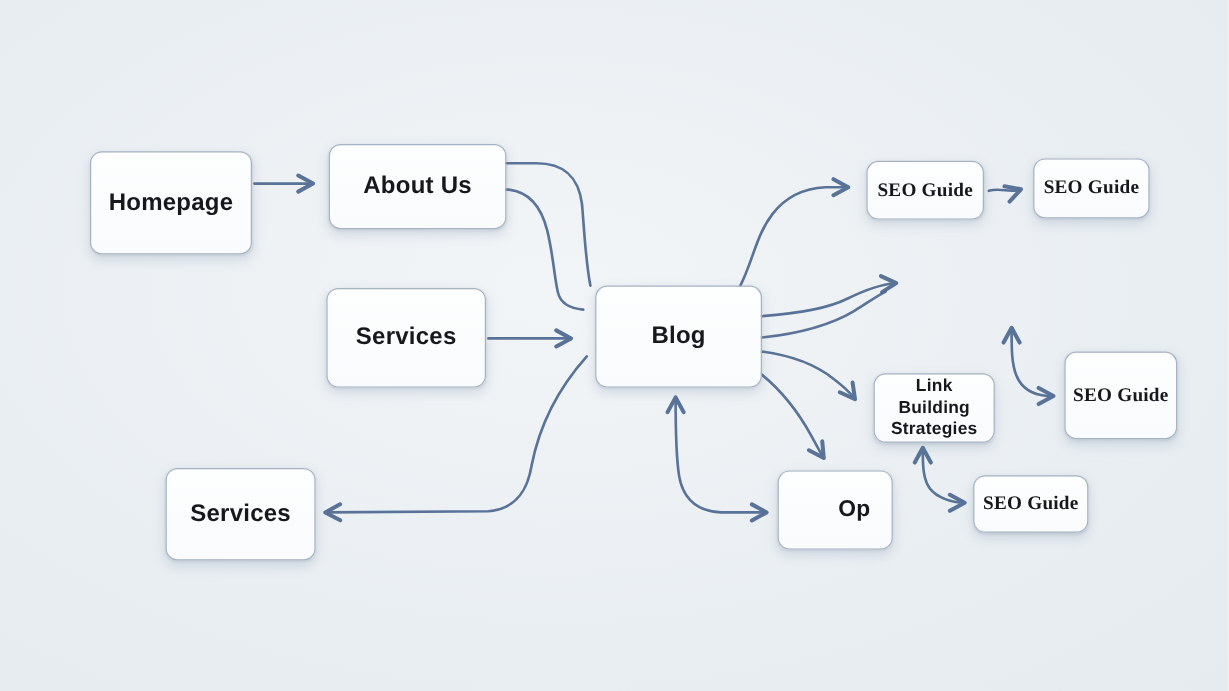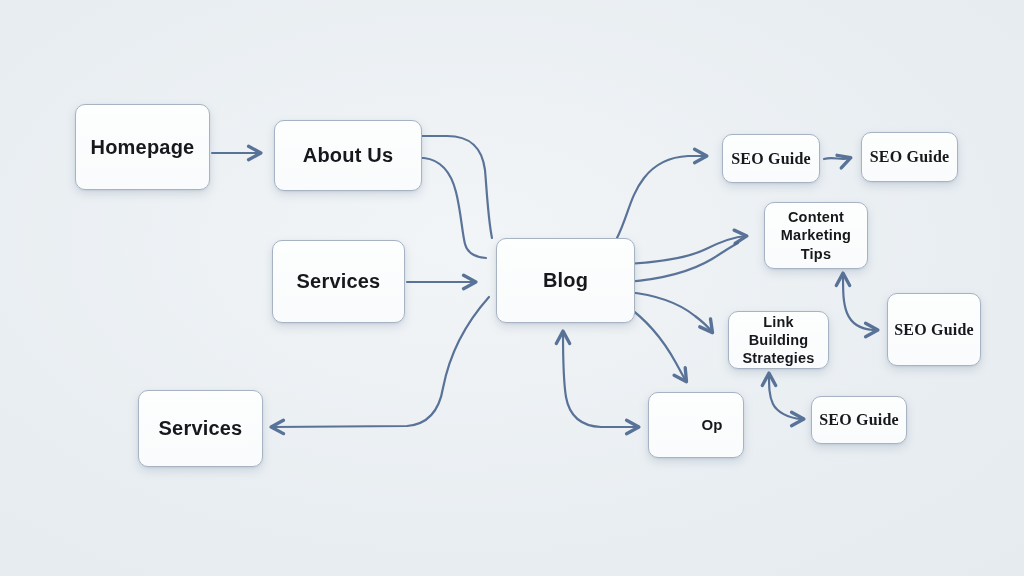--- a/index.html
+++ b/index.html
@@ -42,21 +42,21 @@
     justify-content: center;
     text-align: center;
     color: #16181c;
     font-weight: 600;
     letter-spacing: 0.2px;
     line-height: 1.25;
     cursor: default;
     padding: 4px 6px;
   }
   .fs-xl { font-size: 20px; }
-  .fs-lg { font-size: 15px; padding-left: 38px; }
+  .fs-lg { font-size: 19px; padding-left: 38px; }
   .fs-md { font-size: 16px; font-family: Liberation Serif, serif; }
   .fs-sm { font-size: 14.5px; }
 </style>
 </head>
 <body>
 
 <div class="canvas">
 
   <svg class="edges" viewBox="0 0 1024 576" xmlns="http://www.w3.org/2000/svg">
     <defs>
@@ -87,21 +87,21 @@
 
     <path class="edge" d="M 563 332 C 563 355 563 379 566 397 C 569 414 579 426 601 427 L 638 427" marker-start="url(#arrow)" marker-end="url(#arrow)"></path>
 
     <path class="edge" d="M 489 297 C 464 325 449 357 443 388 C 440 406 432 424 407 426 L 272 427" marker-end="url(#arrow)"></path>
 
     <path class="edge" d="M 843 274 C 843 291 843 303 847 313 C 851 323 860 329 873 330 L 877 330" marker-start="url(#arrow)" marker-end="url(#arrow)"></path>
 
     <path class="edge" d="M 769 374 C 769 386 769 396 773 404 C 777 412 788 418 801 419 L 803 419" marker-start="url(#arrow)" marker-end="url(#arrow)"></path>
   </svg>
 
-  <div class="node fs-xl" style="left:75px; top:104px; width:135px; height:86px;">
+  <div class="node fs-xl" style="left:75px; top:126px; width:135px; height:86px;">
     <span>Homepage</span>
   </div>
 
   <div class="node fs-xl" style="left:274px; top:120px; width:148px; height:71px;">
     <span>About Us</span>
   </div>
 
   <div class="node fs-xl" style="left:272px; top:240px; width:133px; height:83px;">
     <span>Services</span>
   </div>
@@ -115,23 +115,20 @@
   </div>
 
   <div class="node fs-md" style="left:722px; top:134px; width:98px; height:49px;">
     <span>SEO Guide</span>
   </div>
 
   <div class="node fs-md" style="left:861px; top:132px; width:97px; height:50px;">
     <span>SEO Guide</span>
   </div>
 
-  <div class="node fs-sm" style="left:764px; top:202px; width:104px; height:67px;">
-    <span>Content Marketing Tips</span>
-  </div>
 
   <div class="node fs-sm" style="left:728px; top:311px; width:101px; height:58px;">
     <span>Link Building Strategies</span>
   </div>
 
   <div class="node fs-md" style="left:887px; top:293px; width:94px; height:73px;">
     <span>SEO Guide</span>
   </div>
 
   <div class="node fs-md" style="left:811px; top:396px; width:96px; height:48px;">

